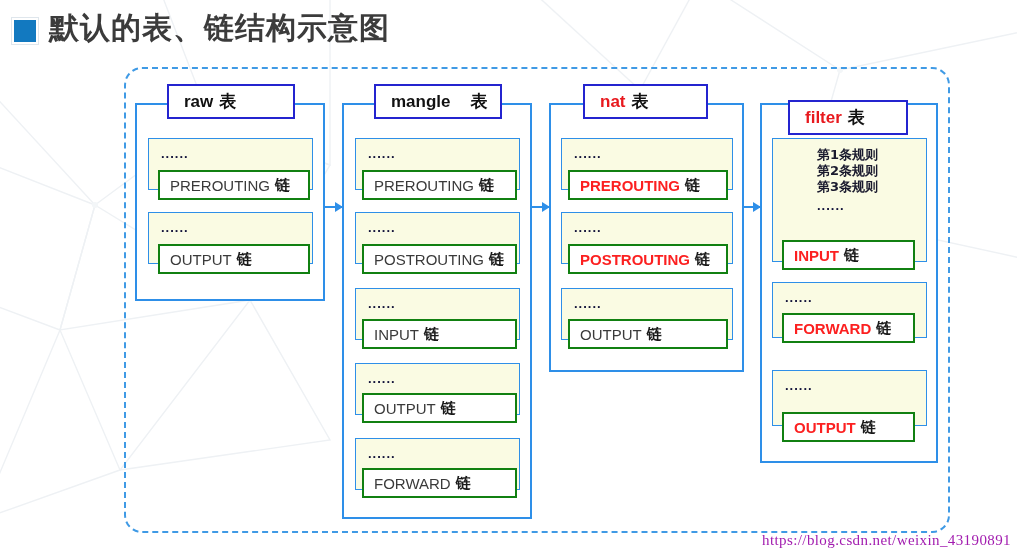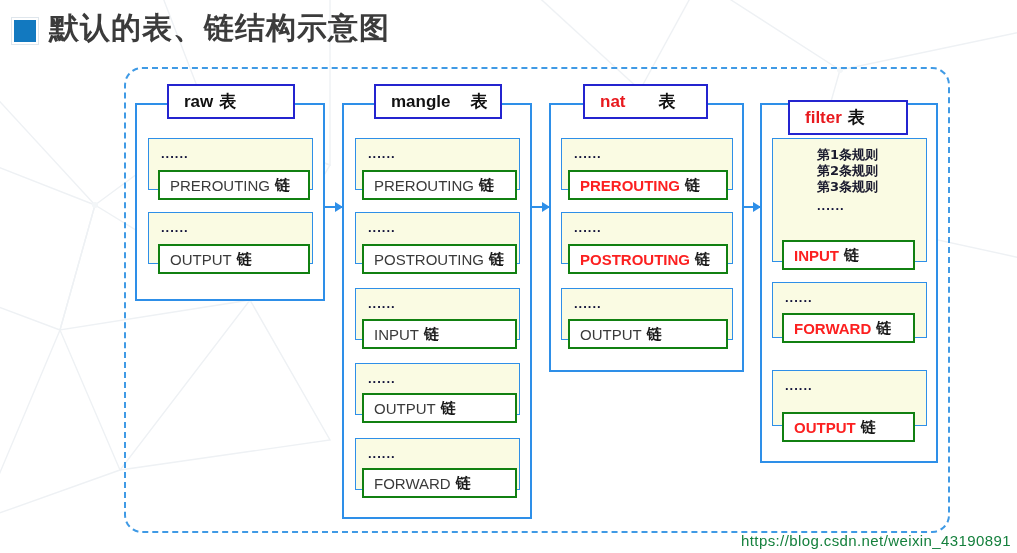--- a/index.html
+++ b/index.html
@@ -87,21 +87,21 @@
     align-items: center;
     padding-left: 15px;
     z-index: 4;
     font-size: 17px;
     font-weight: bold;
     color: #111111;
     white-space: nowrap;
   }
   .head-raw    { left: 167px; top: 84px;  width: 128px; }
   .head-mangle { left: 374px; top: 84px;  width: 128px; gap: 14px; }
-  .head-nat    { left: 583px; top: 84px;  width: 125px; gap: 27px; }
+  .head-nat    { left: 583px; top: 84px;  width: 125px; }
   .head-filter { left: 788px; top: 100px;  width: 120px; }
   .head-name.red { color: #e8191e; }
   .head-suffix {
     color: #111111;
     font-weight: bold;
     margin-left: 6px;
     font-family: "DejaVu Sans", "Liberation Sans", sans-serif;
   }
 
   
@@ -176,25 +176,25 @@
     border-top: 5px solid transparent;
     border-bottom: 5px solid transparent;
   }
 
   
   .watermark {
     position: absolute;
     right: 6px;
     bottom: 4px;
     font-size: 15px;
-    color: #15803d;
+    color: #a21caf;
     letter-spacing: 0.4px;
     z-index: 6;
     white-space: nowrap;
-    font-family: Liberation Sans, sans-serif;
+    font-family: Liberation Serif, serif;
   }
 </style>
 </head>
 <body>
 
 <svg class="bg-art" width="1017" height="553" viewBox="0 0 1017 553">
   <g stroke="#eef1f4" stroke-width="1.4" fill="none">
     <path d="M-20 160 L95 205 L60 330 L-20 300 Z"></path>
     <path d="M95 205 L210 120 L330 165 L250 300 L60 330 Z"></path>
     <path d="M210 120 L160 -10 L330 -20 L330 165 Z"></path>

